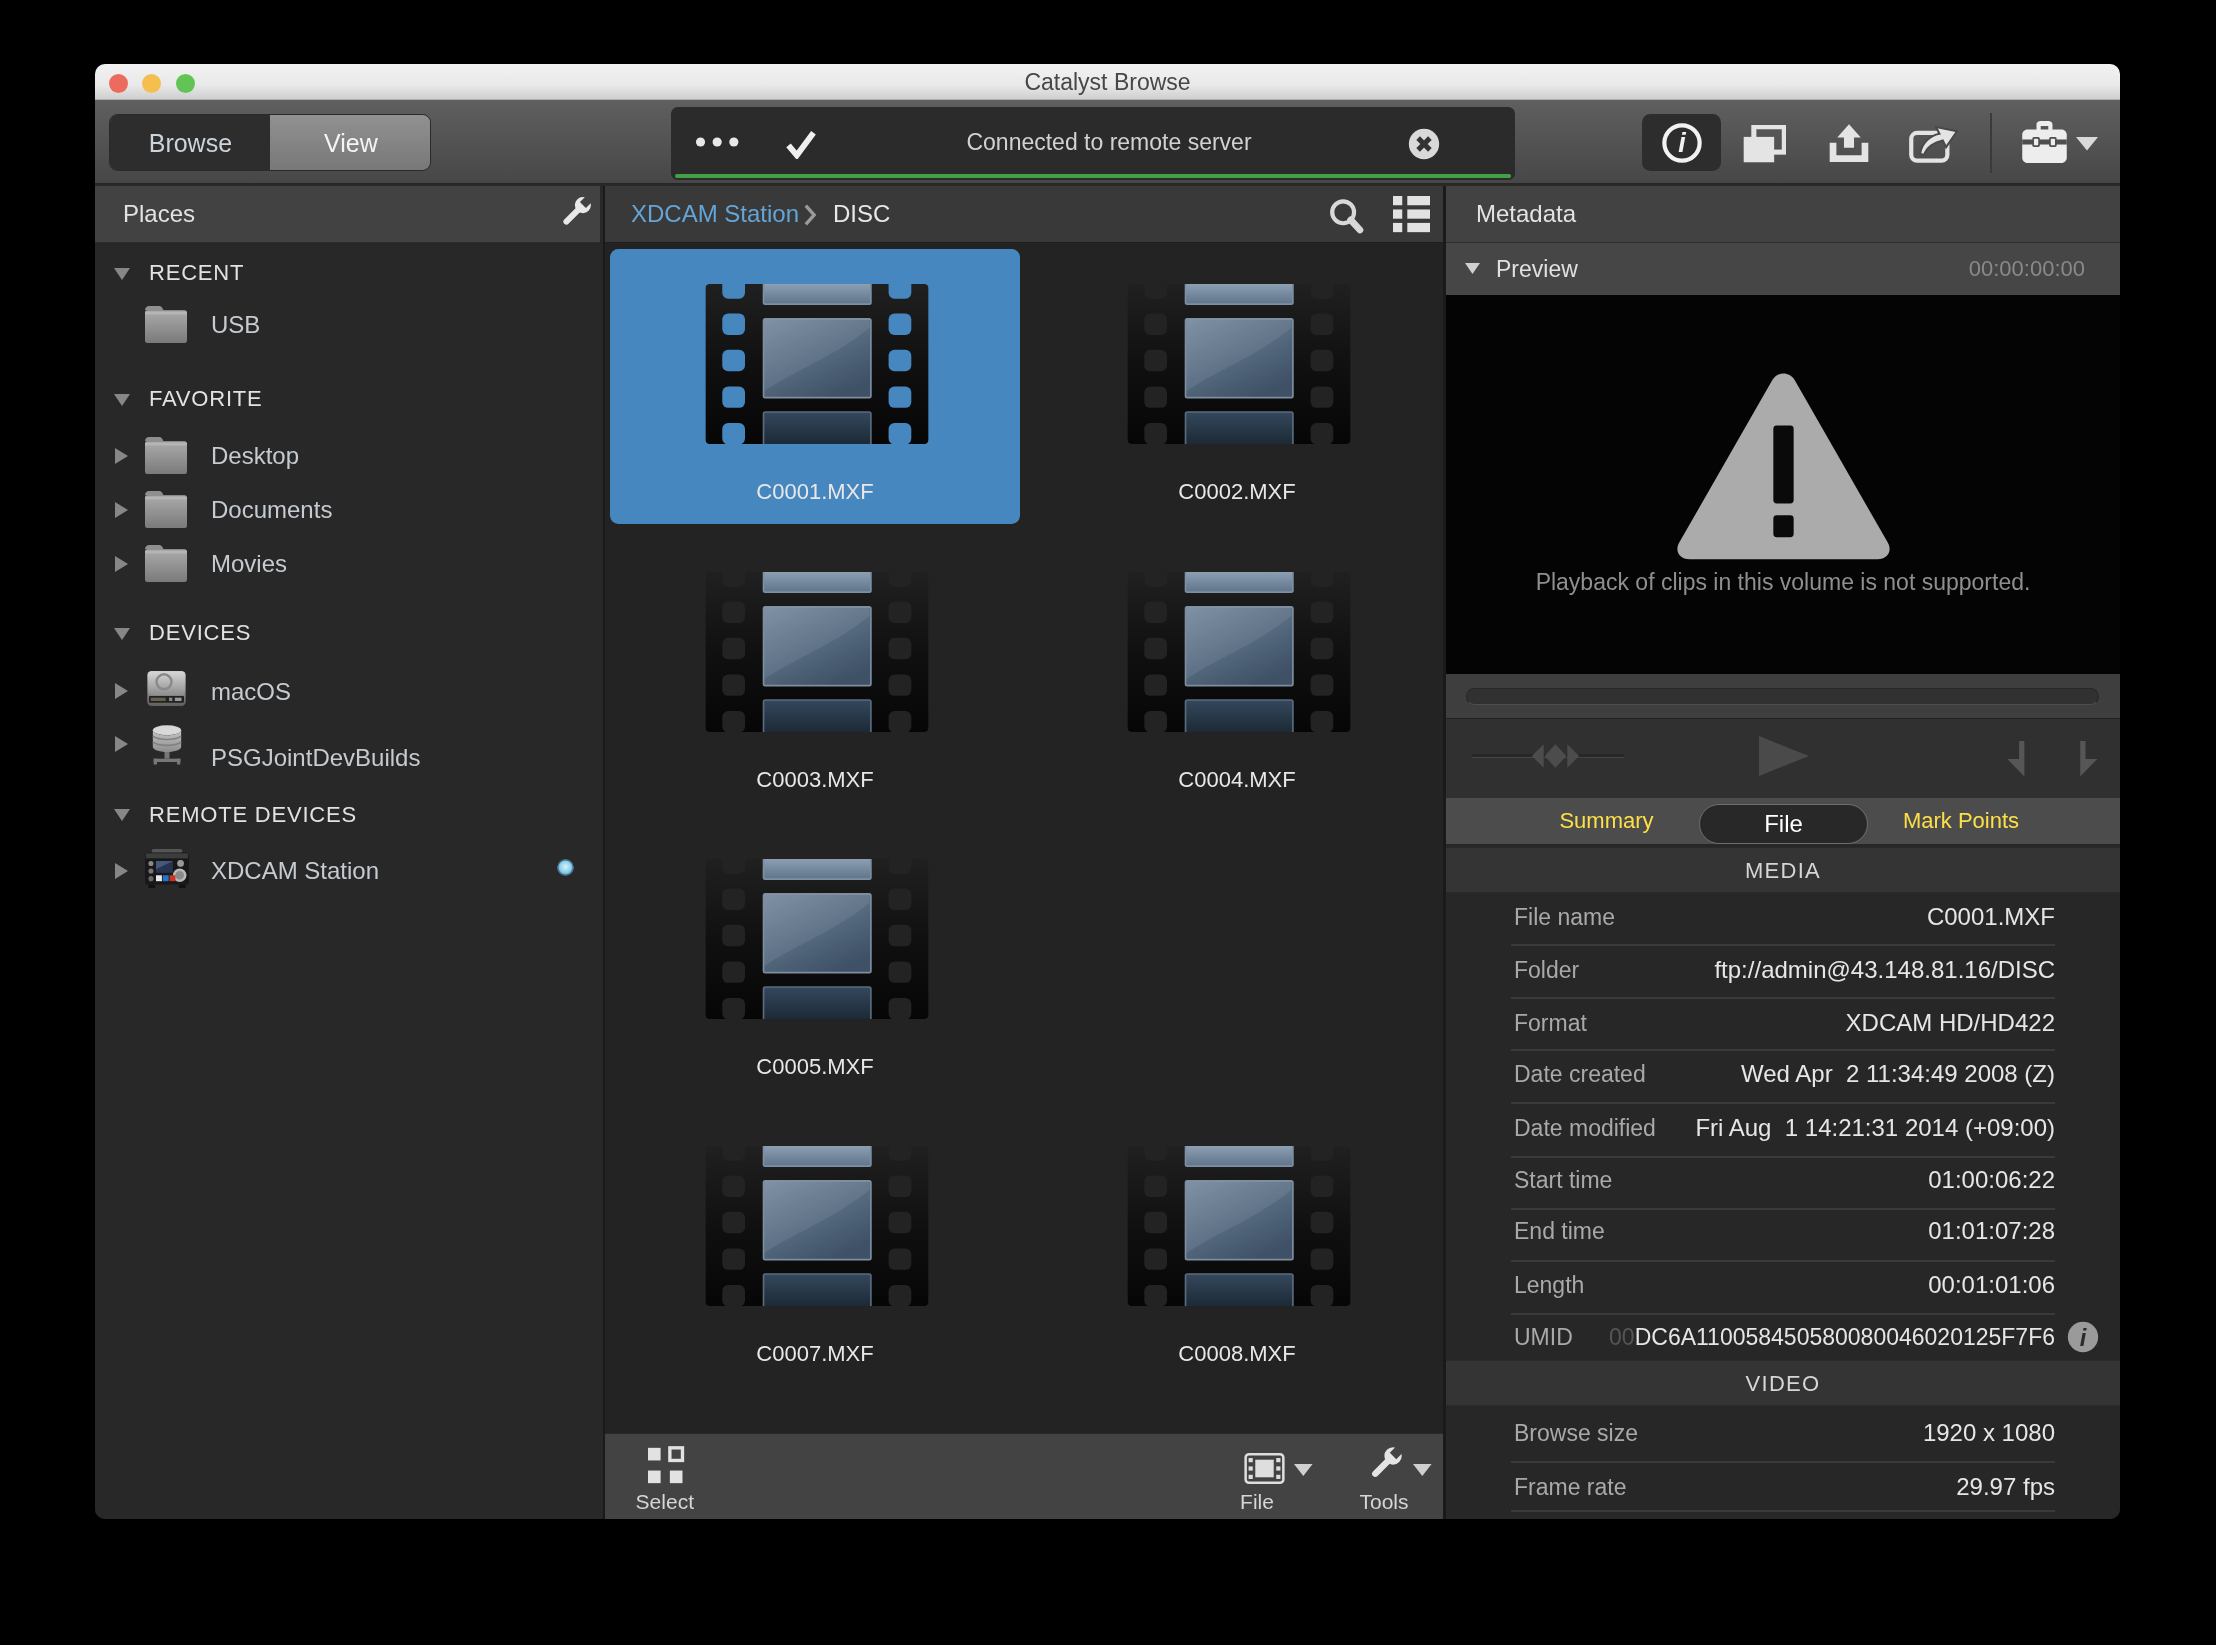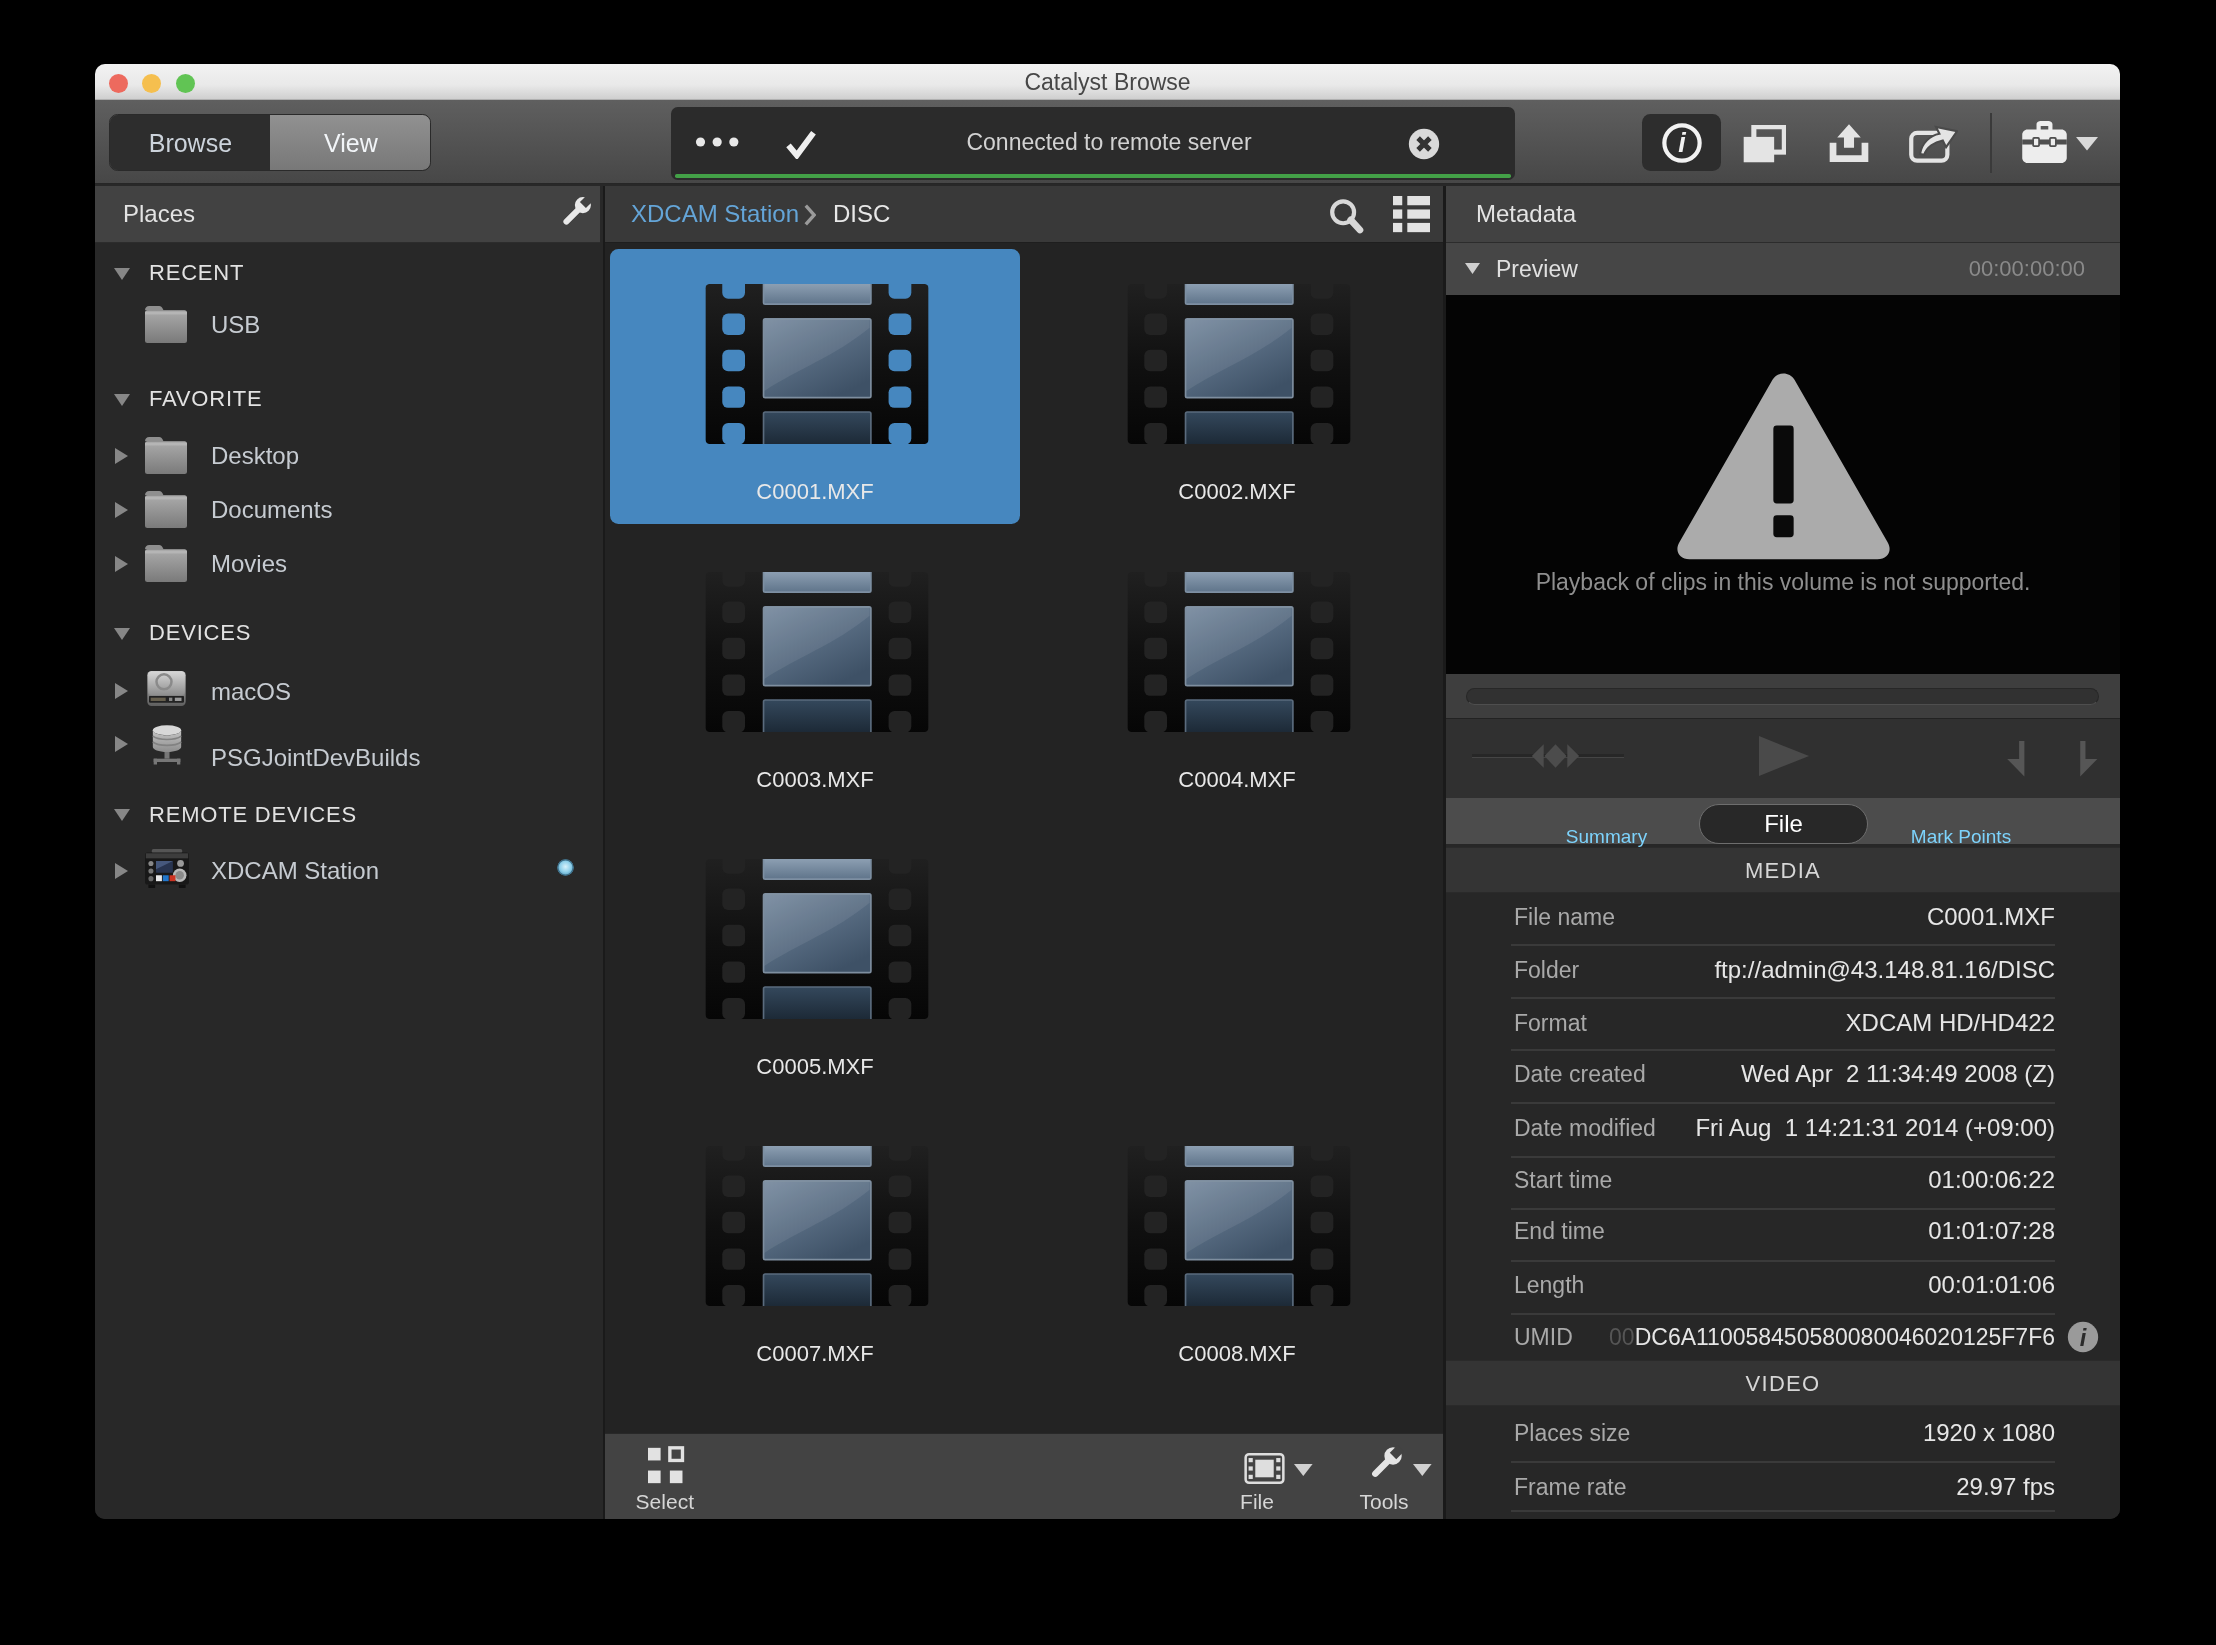--- a/index.html
+++ b/index.html
@@ -43,21 +43,21 @@
 
 .prevbar{position:absolute;left:0;top:57px;width:100%;height:52px;background:#464646;}
 .prevbar .t{position:absolute;left:50px;line-height:52px;font-size:23px;color:#e0e0e0;}
 .prevbar .tc{position:absolute;right:35px;line-height:52px;font-size:22px;color:#8a8a8a;}
 .black{position:absolute;left:0;top:109px;width:100%;height:379px;background:#040404;}
 .warntxt{position:absolute;left:0;top:383px;width:100%;text-align:center;font-size:23px;color:#8f8f8f;}
 .progress{position:absolute;left:0;top:488px;width:100%;height:44px;background:#3e3e3e;}
 .track{position:absolute;left:20px;top:14.4px;width:633px;height:17px;background:#313131;border:1.7px solid #272727;border-bottom-color:#4e4e4e;border-radius:9.3px;}
 .transport{position:absolute;left:0;top:532px;width:100%;height:80px;background:#303030;border-top:0.8px solid #222;}
 .tabs{position:absolute;left:0;top:612px;width:100%;height:46px;background:#4c4c4c;}
-.tabs .tab{position:absolute;top:16px;line-height:46px;font-size:19px;color:#7dd3fc;}
+.tabs .tab{position:absolute;top:0;line-height:46px;font-size:22px;color:#fde047;}
 .pill{position:absolute;left:253px;top:6px;width:169px;height:40px;background:#282828;border:1.7px solid #6e6e6e;border-radius:20px;color:#fff;text-align:center;line-height:37px;font-size:24px;}
 .sechdr{position:absolute;left:0;width:100%;height:46px;background:#343434;text-align:center;line-height:46px;font-size:22px;color:#d6d6d6;letter-spacing:1.3px;border-top:1.7px solid #2a2a2a;border-bottom:1.7px solid #2a2a2a;}
 .mrow{position:absolute;left:0;width:100%;height:52px;text-align:right;}
 .mrow .k{position:absolute;left:68px;line-height:52px;font-size:23px;color:#a9a9a9;}
 .mrow .v{position:absolute;right:65px;line-height:52px;font-size:24px;color:#e6e6e6;}
 .mdiv{position:absolute;left:65px;width:544px;height:1.7px;background:#3a3a3a;}
 .bb-lbl{position:absolute;top:56px;font-size:21px;color:#d6d6d6;text-align:center;}
 </style>
 </head>
 <body>
@@ -406,21 +406,21 @@
     <div class="mrow" style="top:1125px;">
         <div class="k">UMID</div>
         <div class="v" style="font-size:23px;"><span style="color:#555;">00</span>DC6A110058450580080046020125F7F6</div>
       <svg style="position:absolute;right:21px;top:10px" width="32" height="32" viewBox="0 0 38 38">
           <circle cx="19" cy="19" r="18" fill="#9a9a9a"></circle>
           <text x="19" y="30" font-size="28" font-style="italic" font-weight="bold" font-family="Liberation Serif,serif" fill="#2b2b2b" text-anchor="middle">i</text>
         </svg>
     </div>
     <div class="sechdr" style="top:1174px;">VIDEO</div>
     <div class="mrow" style="top:1221px;">
-        <div class="k">Places size</div>
+        <div class="k">Browse size</div>
         <div class="v">1920 x 1080</div>
       </div>
     <div class="mdiv" style="top:1275px;"></div>
     <div class="mrow" style="top:1275px;">
         <div class="k">Frame rate</div>
         <div class="v">29.97 fps</div>
       </div>
     <div class="mdiv" style="top:1324px;"></div>
   </div>
 </div>

